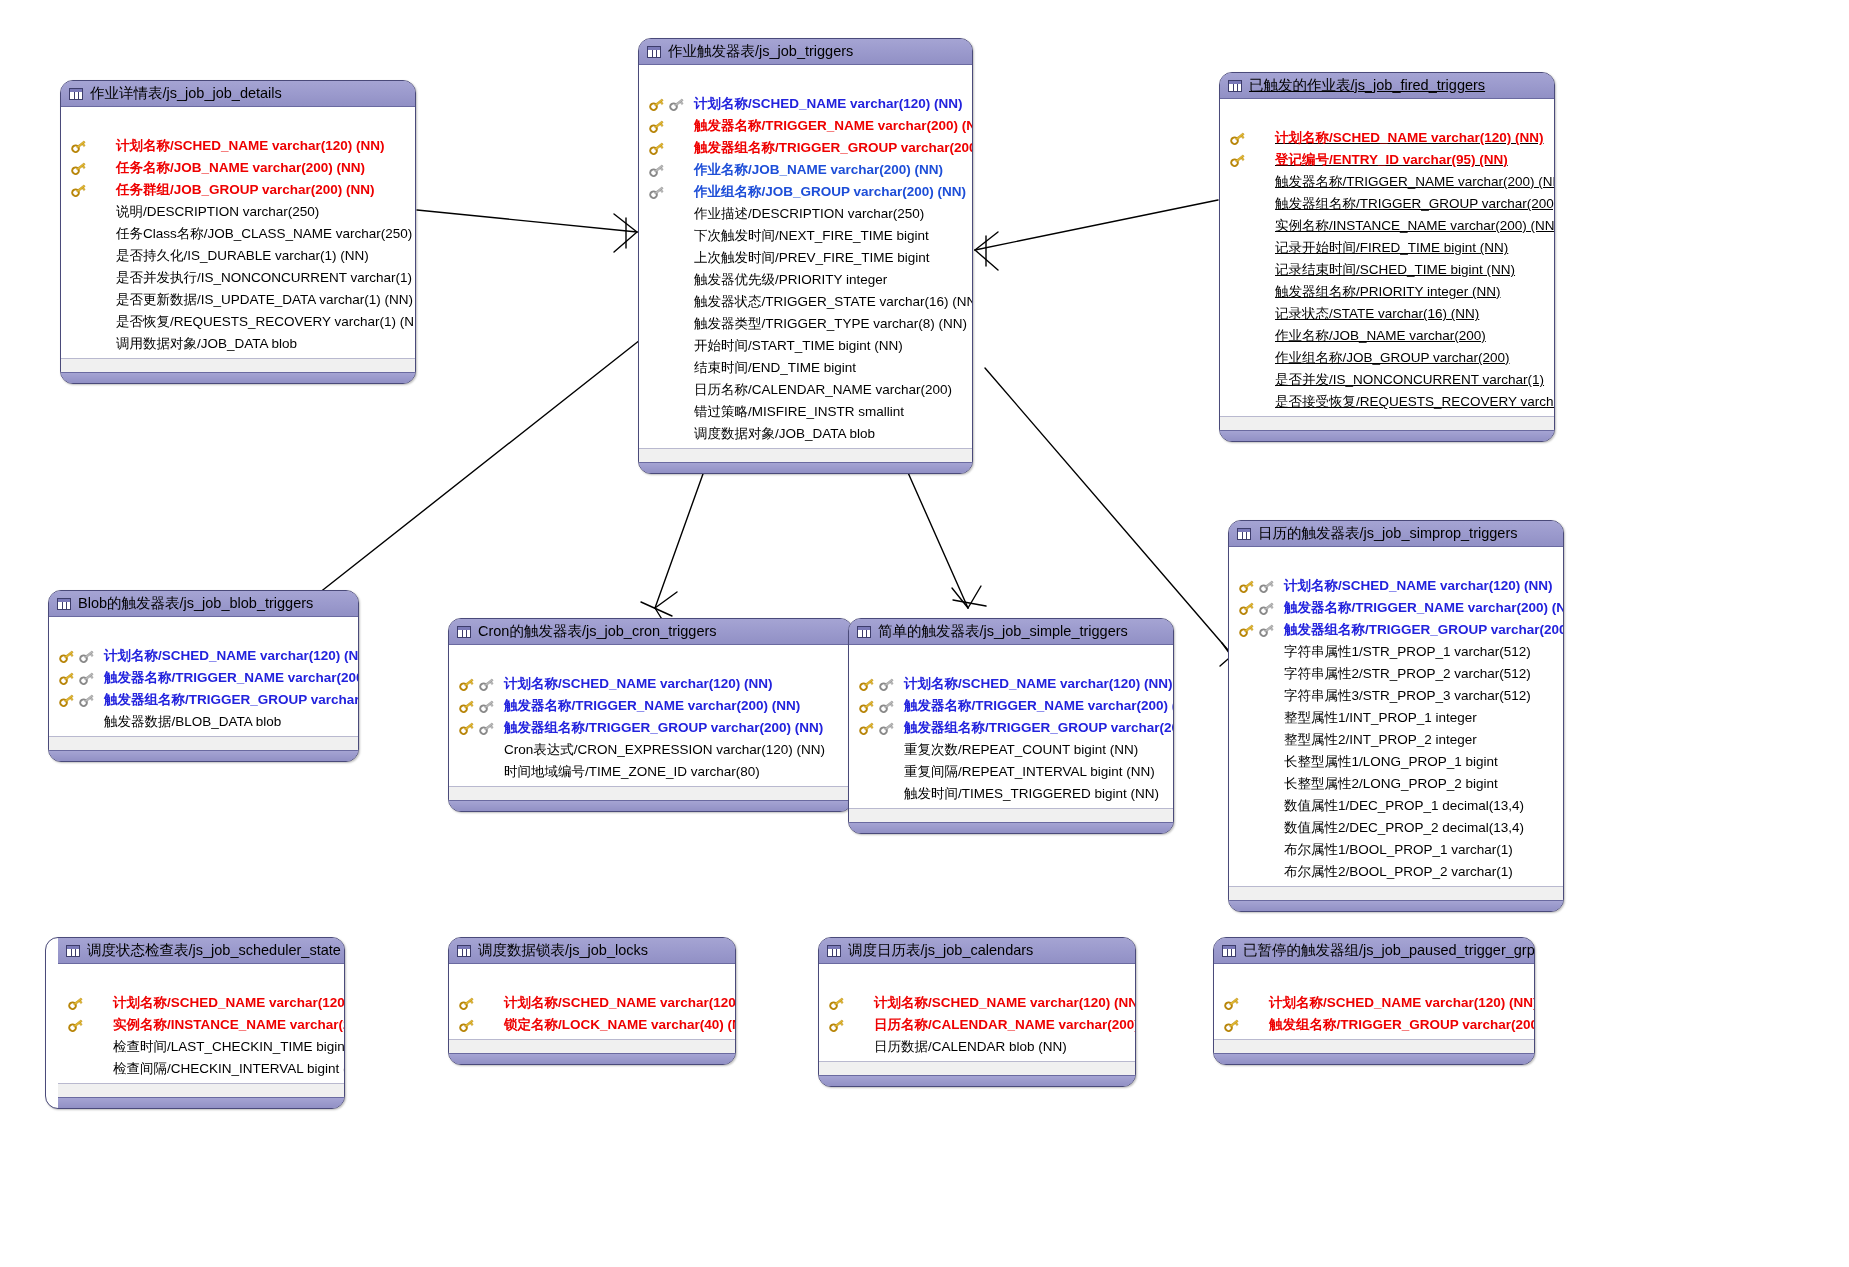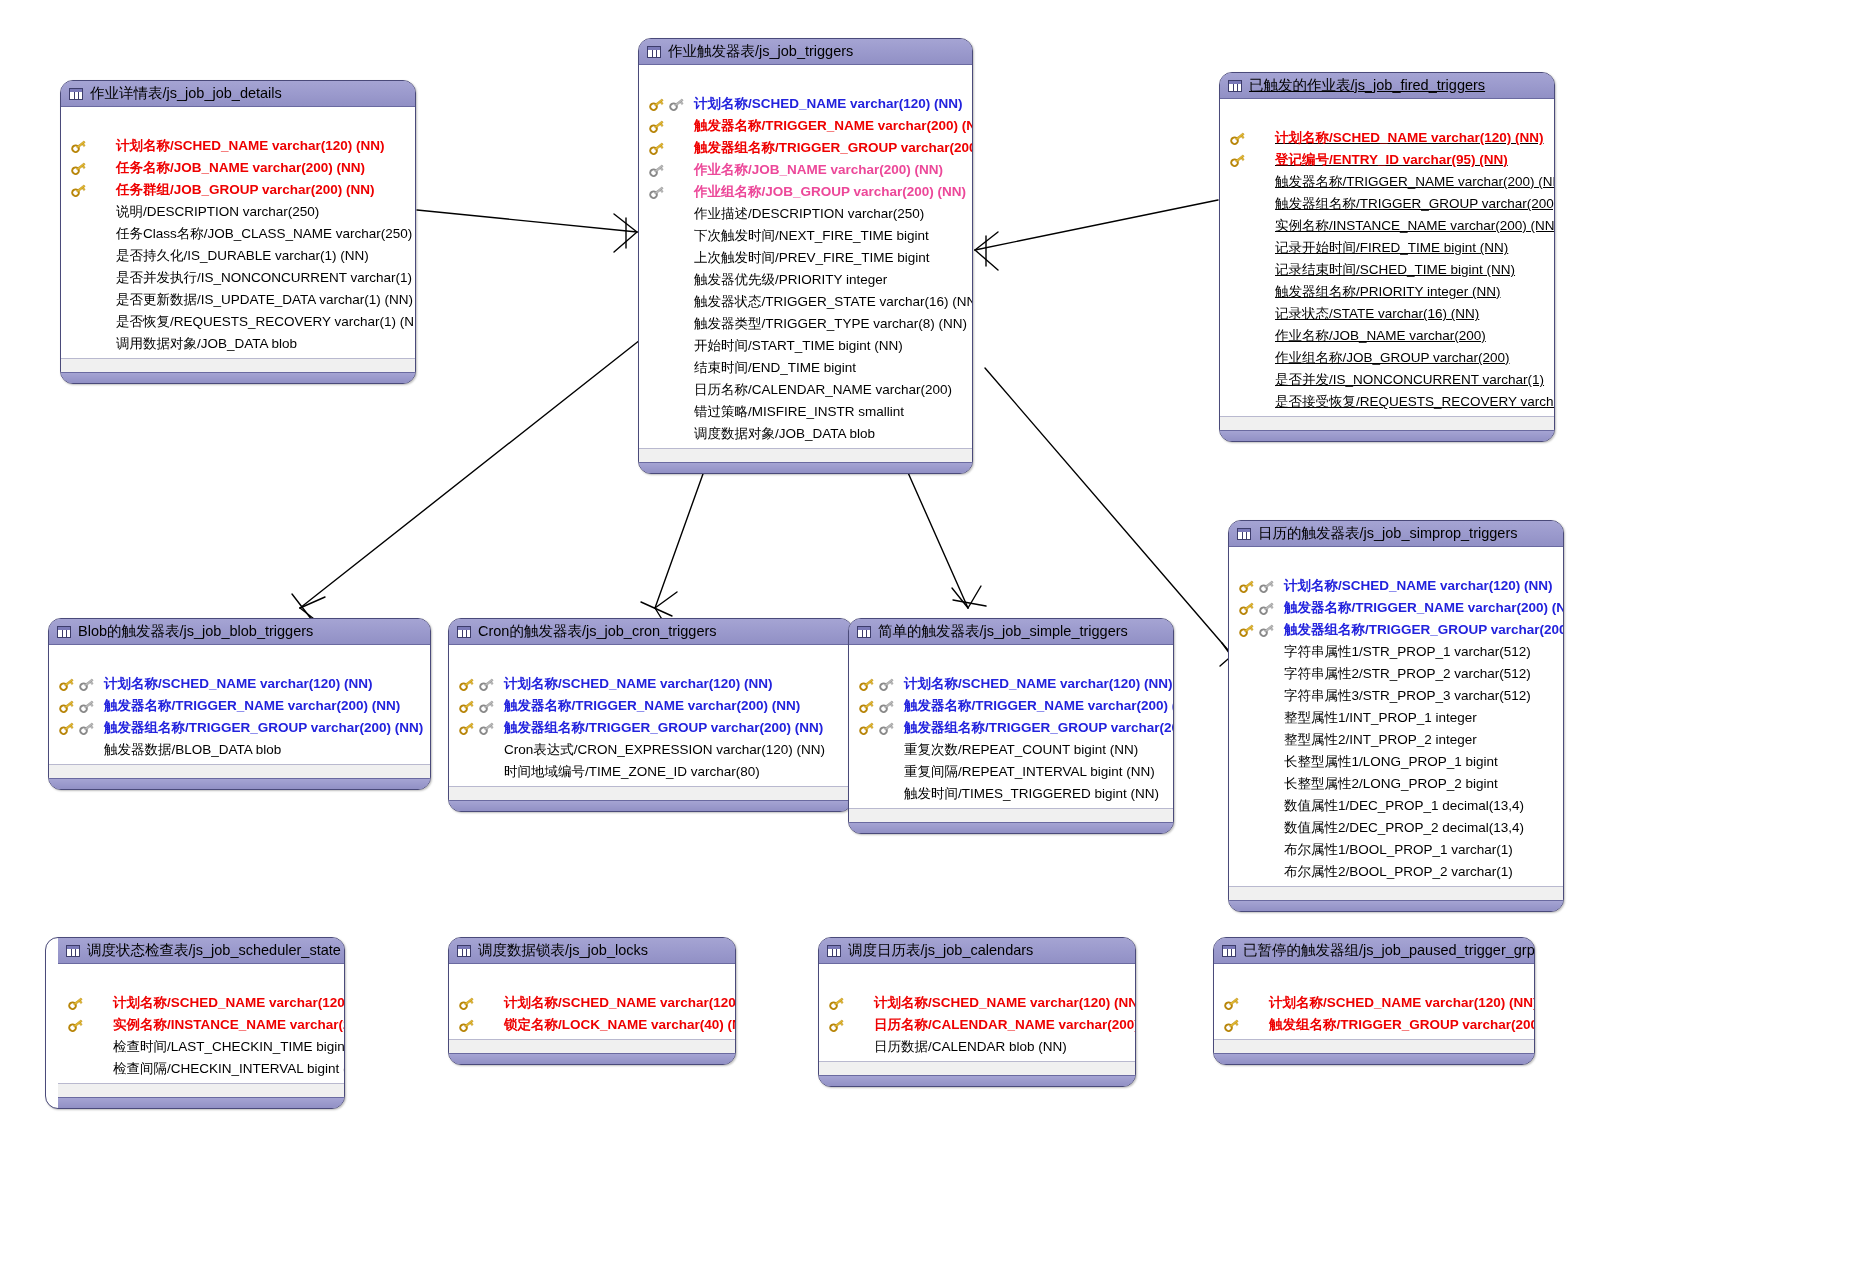--- a/index.html
+++ b/index.html
@@ -107,21 +107,21 @@
     gap: 2px;
   }
   .key {
     width: 18px;
     height: 14px;
     flex: 0 0 18px;
   }
   .key svg { display: block; }
   .txt-red   { color: #ee0000; font-weight: bold; }
   .txt-blue  { color: #2222dd; font-weight: bold; }
-  .txt-green { color: #ec4899; font-weight: bold; }
+  .txt-green { color: #1d4ed8; font-weight: bold; }
   .txt-plain { color: #000000; font-weight: normal; }
 </style>
 </head>
 <body>
 
 <div id="canvas">
 
   <svg id="links" viewBox="0 0 1849 1267" xmlns="http://www.w3.org/2000/svg">
     <g stroke="#000000" stroke-width="1.4" fill="none" stroke-linecap="round">
 
@@ -597,21 +597,21 @@
           <span class="txt-plain">布尔属性1/BOOL_PROP_1 varchar(1)</span>
         </div>
         <div class="attr">
           <span class="keys"></span>
           <span class="txt-plain">布尔属性2/BOOL_PROP_2 varchar(1)</span>
         </div>
       </div>
       <div class="ent-foot"></div>
       <div class="ent-foot2"></div>
     </div>
-    <div class="entity" style="left: 48px; top: 618px; width: 383px;">
+    <div class="entity" style="left: 48px; top: 590px; width: 311px;">
       <div class="ent-title">
         <span class="tbl-icon"></span>
         <span>Blob的触发器表/js_job_blob_triggers</span>
       </div>
       <div class="ent-body">
         <div class="attr">
           <span class="keys">
             <span class="key">
               <svg width="18" height="14" viewBox="0 0 18 14">
                 <g transform="rotate(-38 9 7)">

